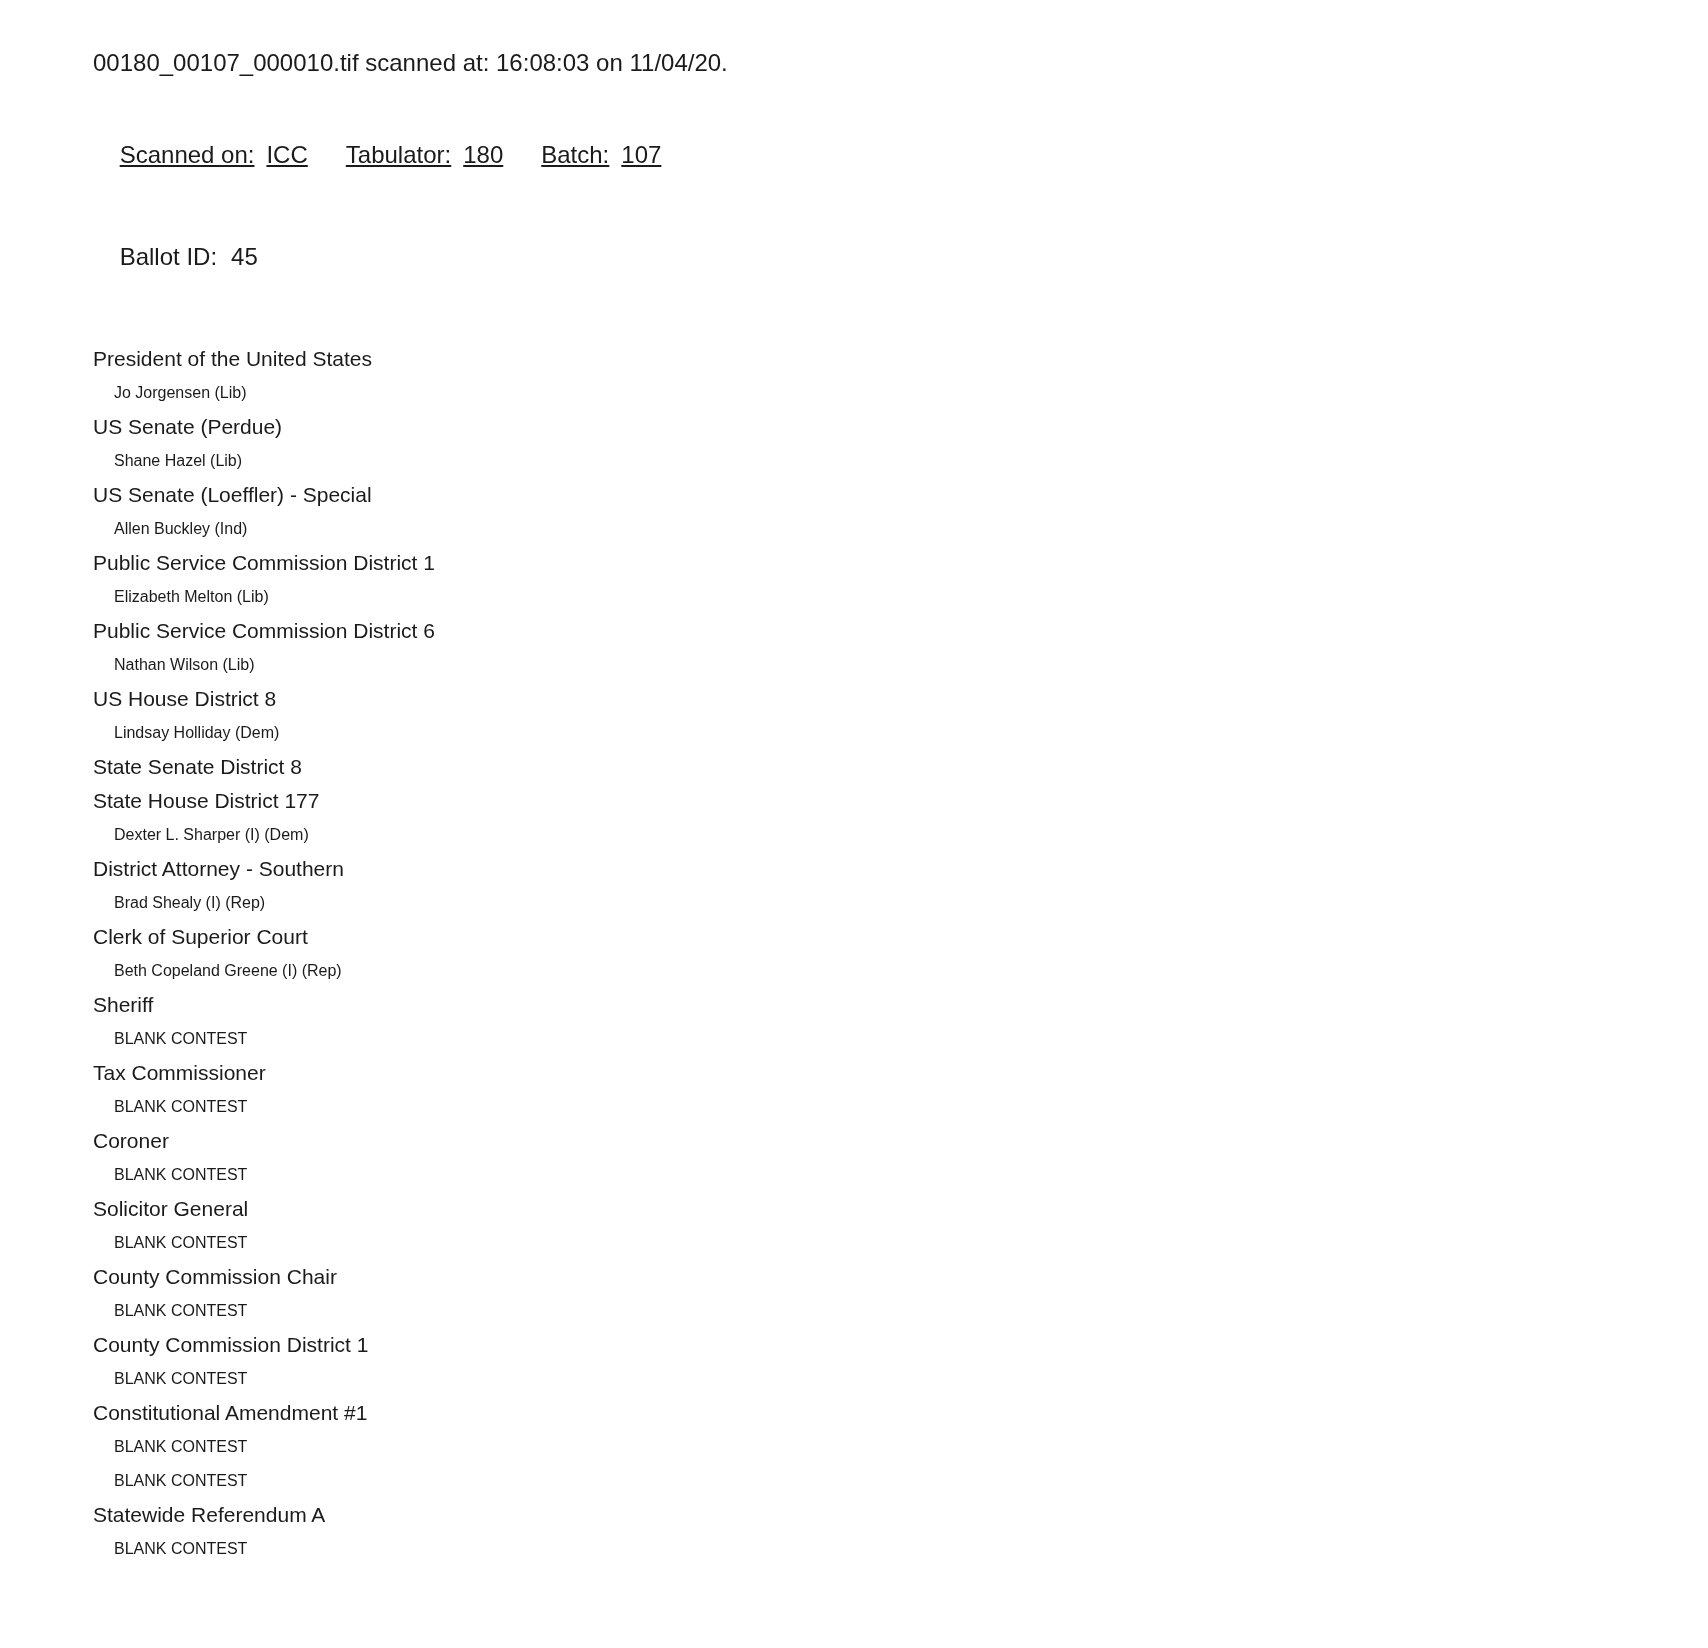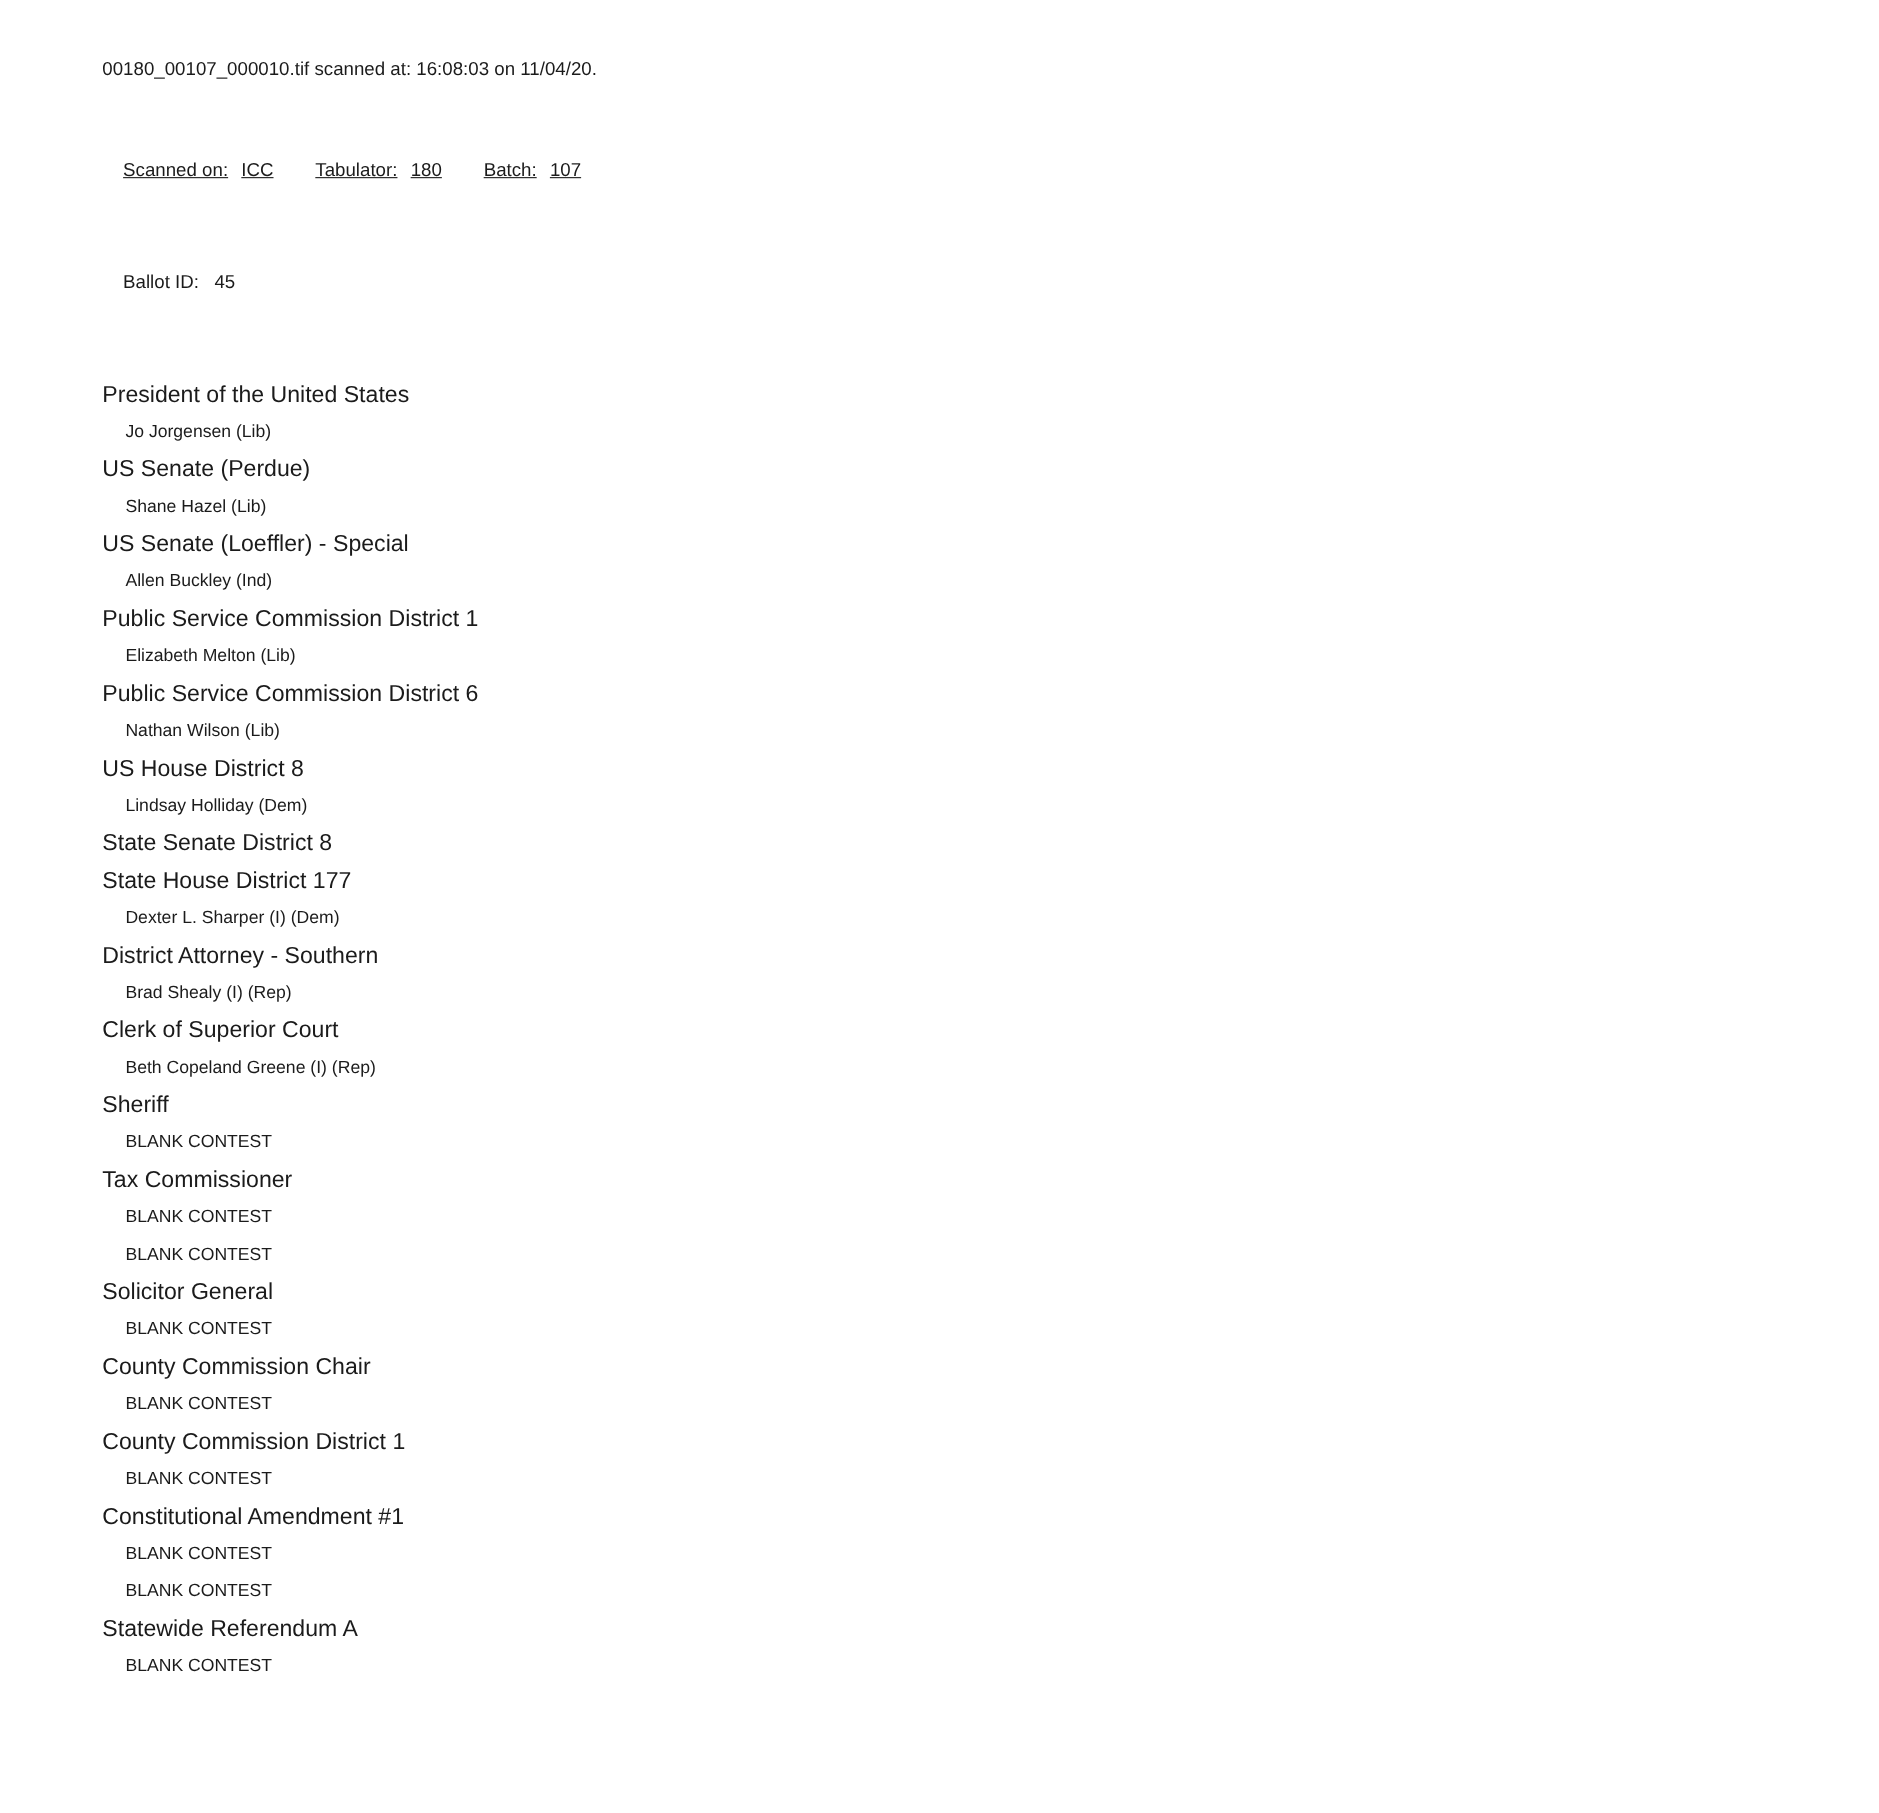--- a/index.html
+++ b/index.html
@@ -16,21 +16,21 @@
   }
   .page {
     position: relative;
     width: 1708px;
     height: 1648px;
     box-sizing: border-box;
     padding: 46px 60px 40px 93px;
     overflow: hidden;
   }
   .line {
-    font-size: 17px;
+    font-size: 24px;
     line-height: 34px;
     white-space: pre;
   }
   .scan-line {
     margin-bottom: 24px; 
   }
   .header-row .seg {
     display: inline-block;
     text-decoration: underline;
   }
@@ -91,20 +91,21 @@
       <div class="contest-office">State House District 177</div>
       <div class="contest-selection">Dexter L. Sharper (I) (Dem)</div>
       <div class="contest-office">District Attorney - Southern</div>
       <div class="contest-selection">Brad Shealy (I) (Rep)</div>
       <div class="contest-office">Clerk of Superior Court</div>
       <div class="contest-selection">Beth Copeland Greene (I) (Rep)</div>
       <div class="contest-office">Sheriff</div>
       <div class="contest-selection">BLANK CONTEST</div>
       <div class="contest-office">Tax Commissioner</div>
       <div class="contest-selection">BLANK CONTEST</div>
+      <div class="contest-office">Coroner</div>
       <div class="contest-selection">BLANK CONTEST</div>
       <div class="contest-office">Solicitor General</div>
       <div class="contest-selection">BLANK CONTEST</div>
       <div class="contest-office">County Commission Chair</div>
       <div class="contest-selection">BLANK CONTEST</div>
       <div class="contest-office">County Commission District 1</div>
       <div class="contest-selection">BLANK CONTEST</div>
       <div class="contest-office">Constitutional Amendment #1</div>
       <div class="contest-selection">BLANK CONTEST</div>
       <div class="contest-selection">BLANK CONTEST</div>

